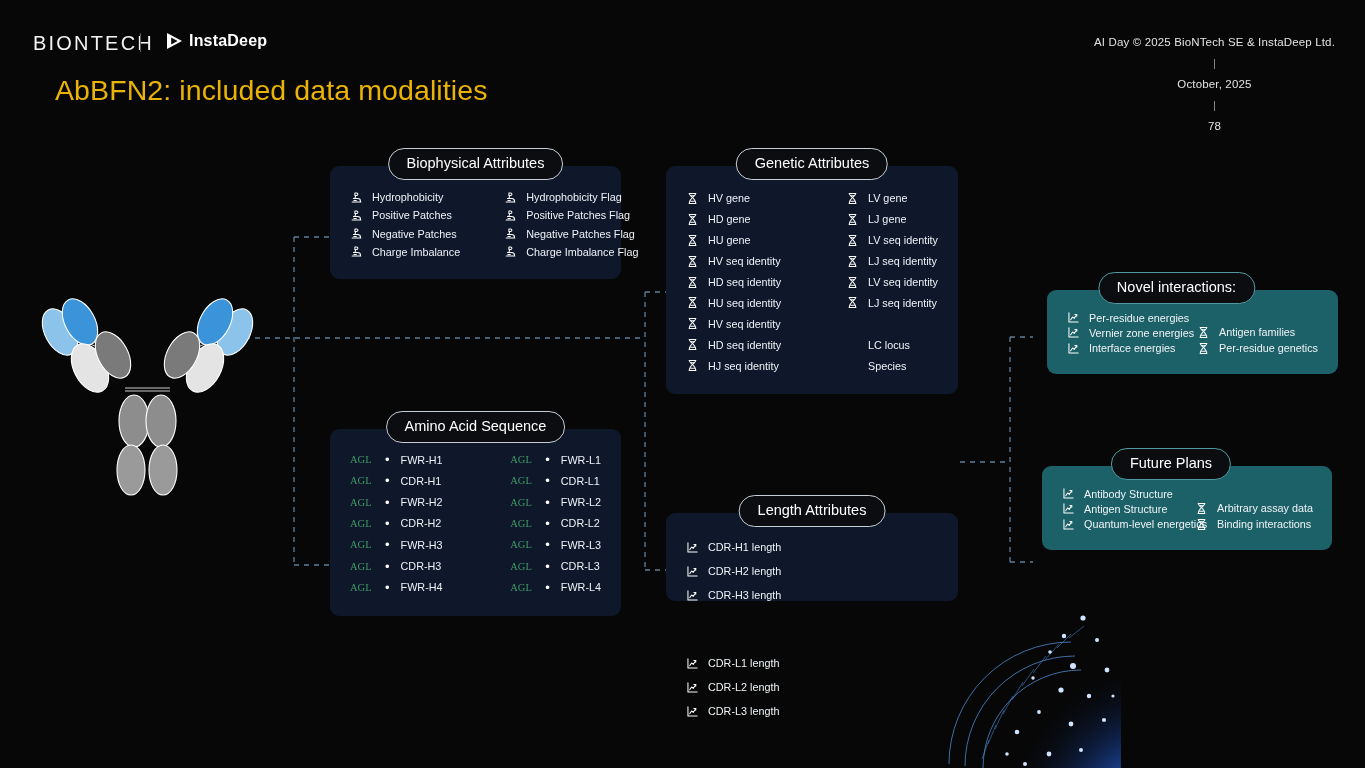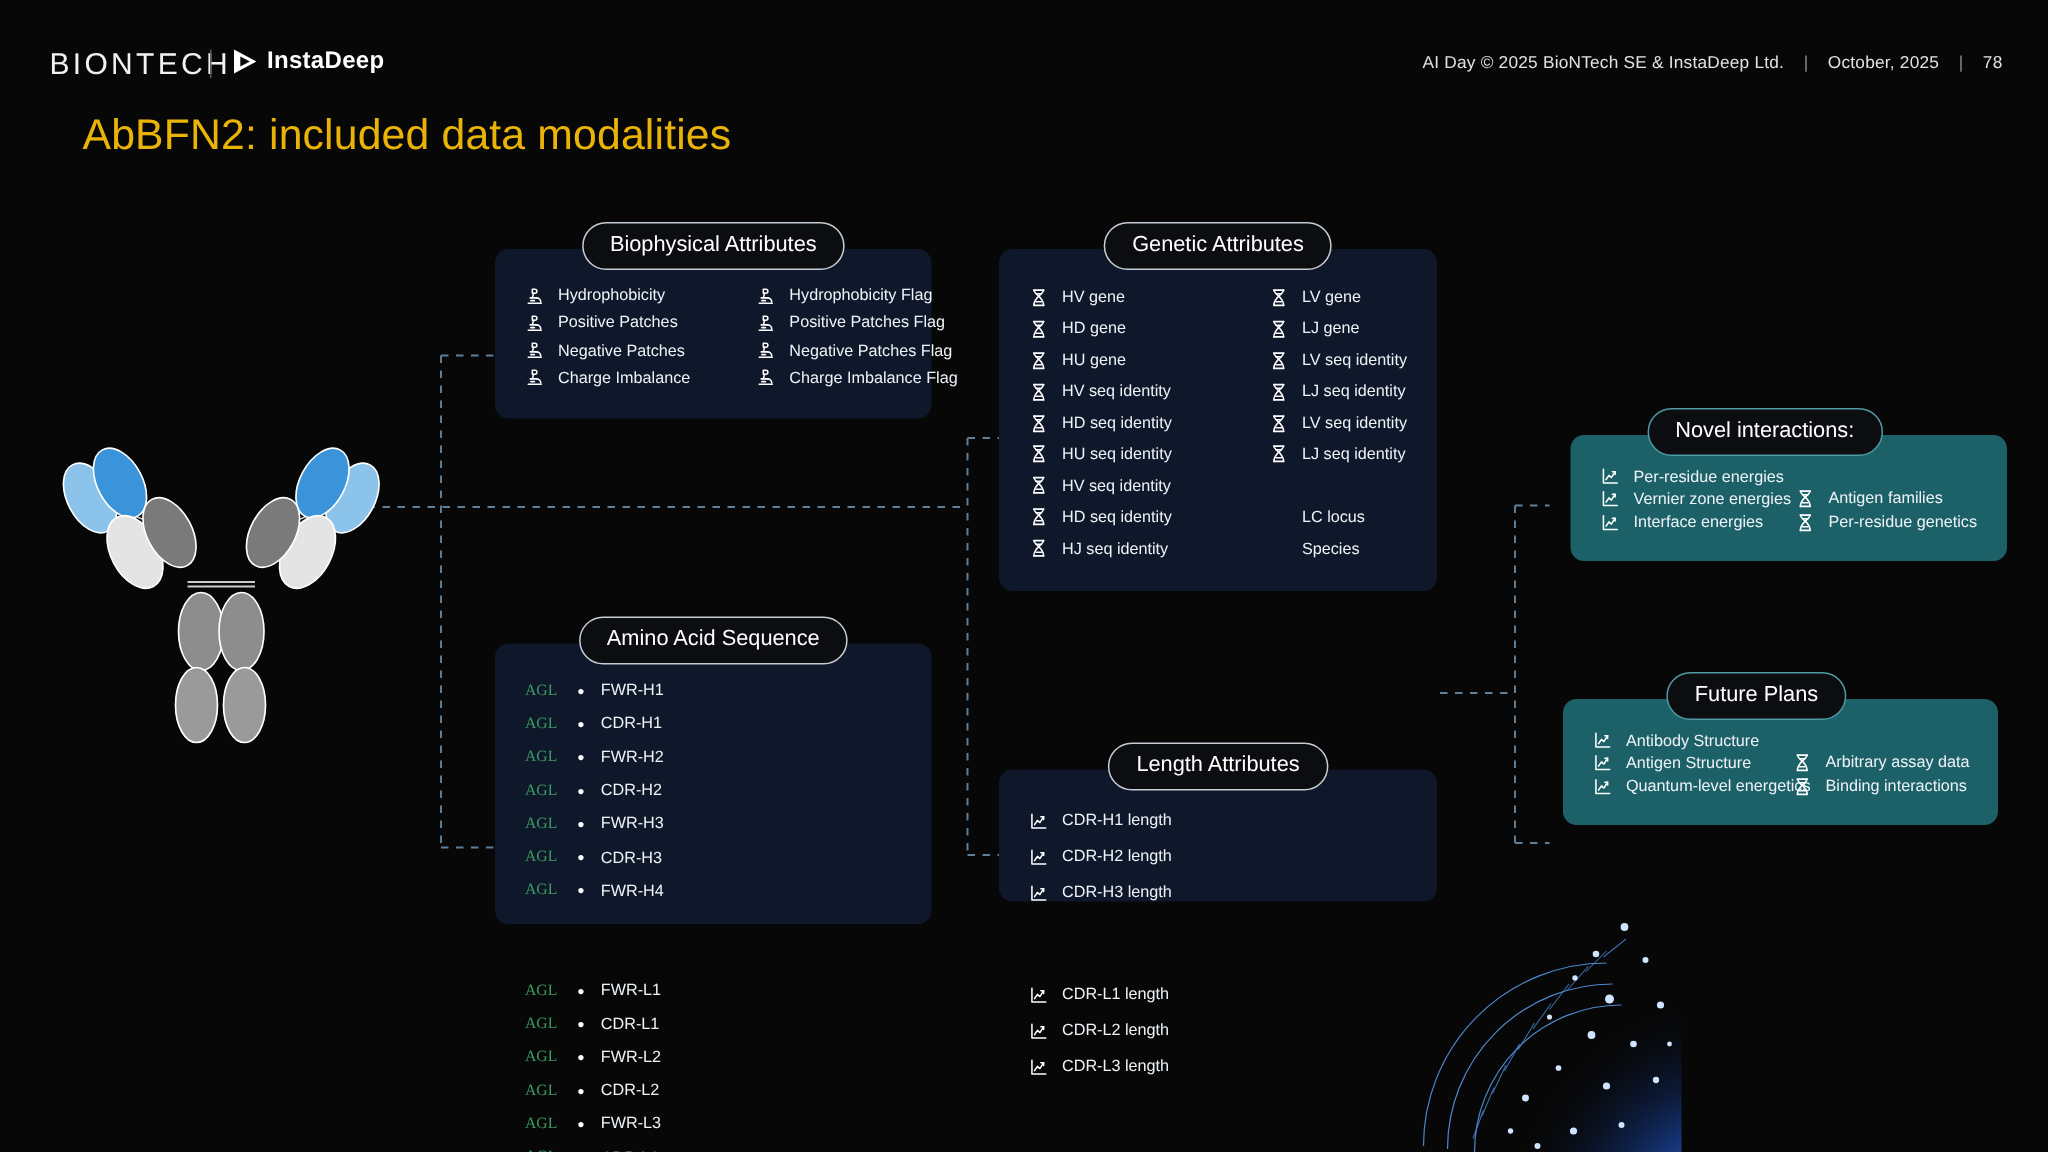--- a/index.html
+++ b/index.html
@@ -16,28 +16,28 @@
   #header-bar { position: absolute; left: 0; top: 0; width: 1365px; height: 72px; }
   #biontech-logo {
     position: absolute; left: 33px; top: 32px;
     font-size: 20px; letter-spacing: 2.2px; font-weight: 400;
     color: #f2f2f2; font-family: "Liberation Sans", sans-serif;
   }
   #header-divider-1 {
     position: absolute; left: 140px; top: 33px; width: 1px; height: 19px;
     background: #5a5a5a;
   }
-  #instadeep-logo-group { position: absolute; left: 155px; top: 32px; display: flex; align-items: center; gap: 6px; text-align: right; }
+  #instadeep-logo-group { position: absolute; left: 166px; top: 32px; display: flex; align-items: center; gap: 6px; text-align: right; }
   #instadeep-mark { width: 17px; height: 18px; display: block; }
   #instadeep-text { font-size: 16px; font-weight: 700; color: #ffffff; letter-spacing: .2px; }
 
   #header-right {
     position: absolute; right: 30px; top: 36px;
     display: flex; align-items: center; gap: 9px;
-    font-size: 11.5px; color: #e2e2e2; letter-spacing: .15px; white-space: nowrap;
+    font-size: 11.5px; color: #e2e2e2; letter-spacing: .15px; white-space: nowrap; flex-direction: column;
   }
   #header-right .sep { color: #8d8d8d; padding: 0 4px; }
 
   
   #page-title {
     position: absolute; left: 55px; top: 74px;
     font-size: 28.5px; font-weight: 400; color: #eab308; letter-spacing: .1px;
   }
 
   
@@ -75,21 +75,21 @@
   
   #grp-biophysical { left: 330px; top: 148px; width: 291px; }
   #grp-biophysical .panel { height: 113px; }
   #grp-biophysical .col:first-child { width: 146px; }
 
   #grp-genetic { left: 666px; top: 148px; width: 292px; }
   #grp-genetic .panel { height: 228px; padding-left: 20px; }
   #grp-genetic .col:first-child { width: 147px; }
 
   #grp-amino { left: 330px; top: 411px; width: 291px; }
-  #grp-amino .panel { height: 187px; padding-top: 20px; flex-direction: column; }
+  #grp-amino .panel { height: 187px; padding-top: 20px; }
   #grp-amino .col:first-child { width: 142px; }
   #grp-amino .item { height: 22.3px; }
 
   #grp-length { left: 666px; top: 495px; width: 292px; }
   #grp-length .panel { height: 88px; flex-direction: column; }
   #grp-length .col:first-child { width: 142px; }
 
   #grp-novel { left: 1031px; top: 272px; width: 291px; }
   #grp-novel .panel { height: 84px; padding-top: 20px; }
   #grp-novel .col:first-child { width: 146px; }

